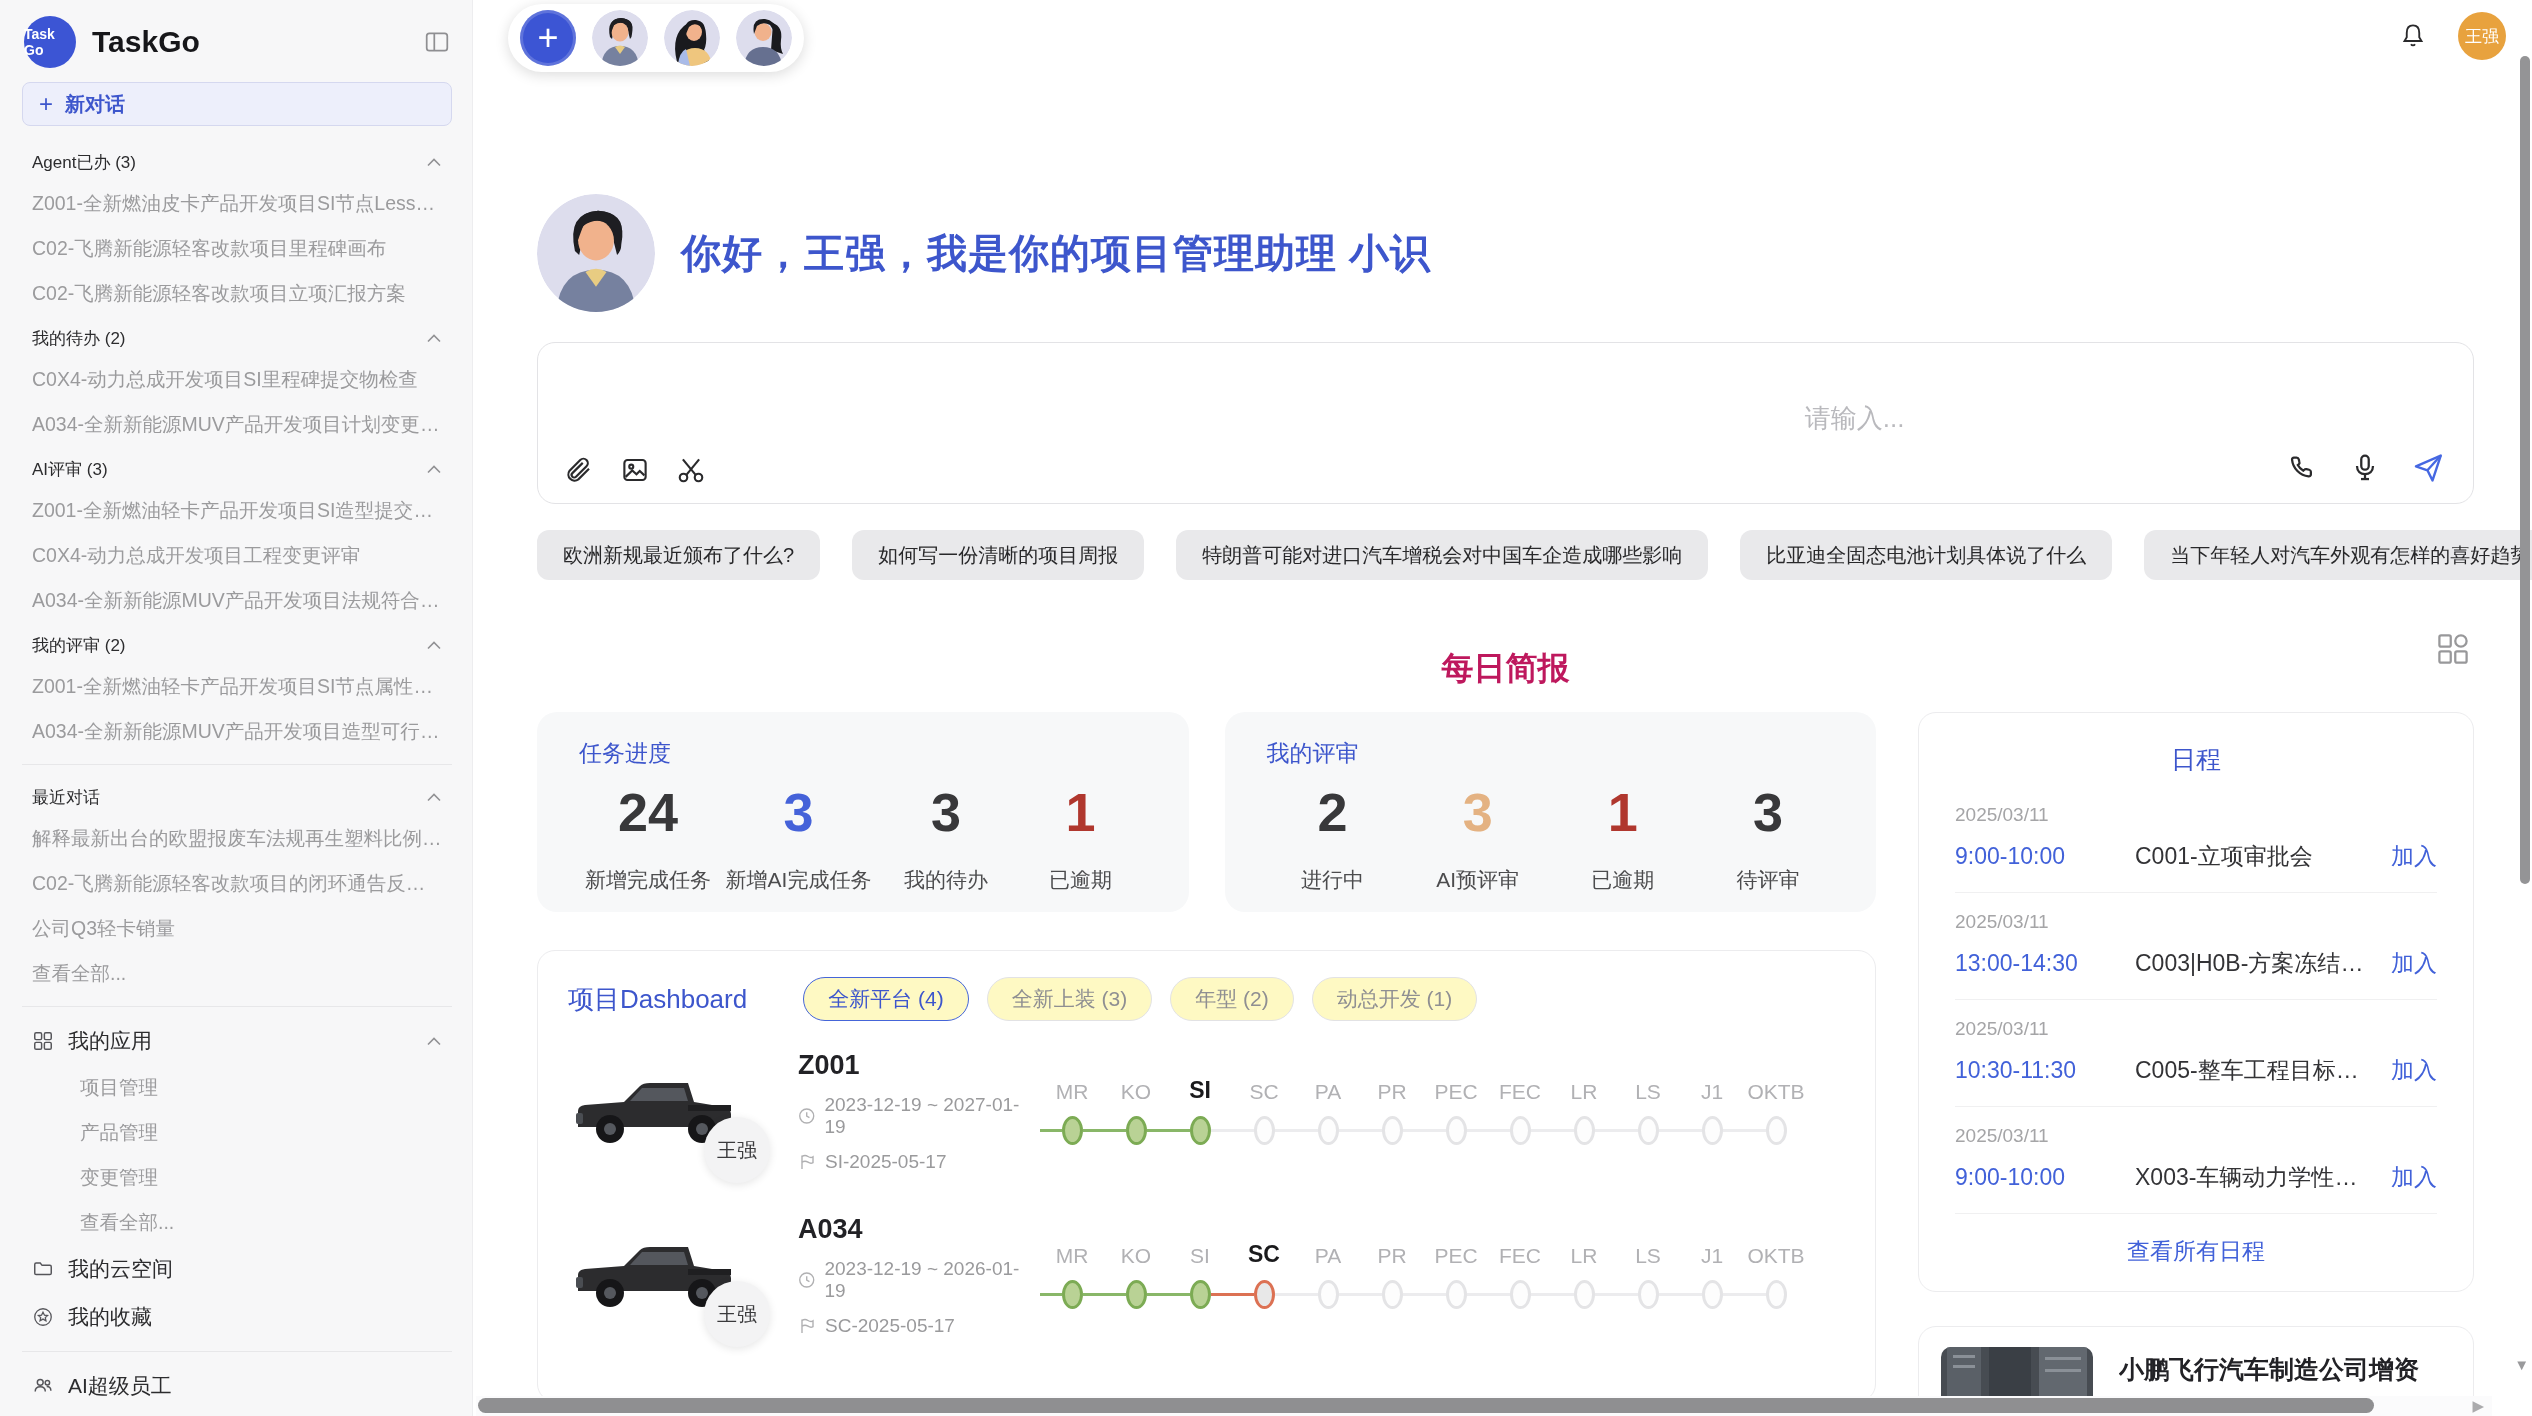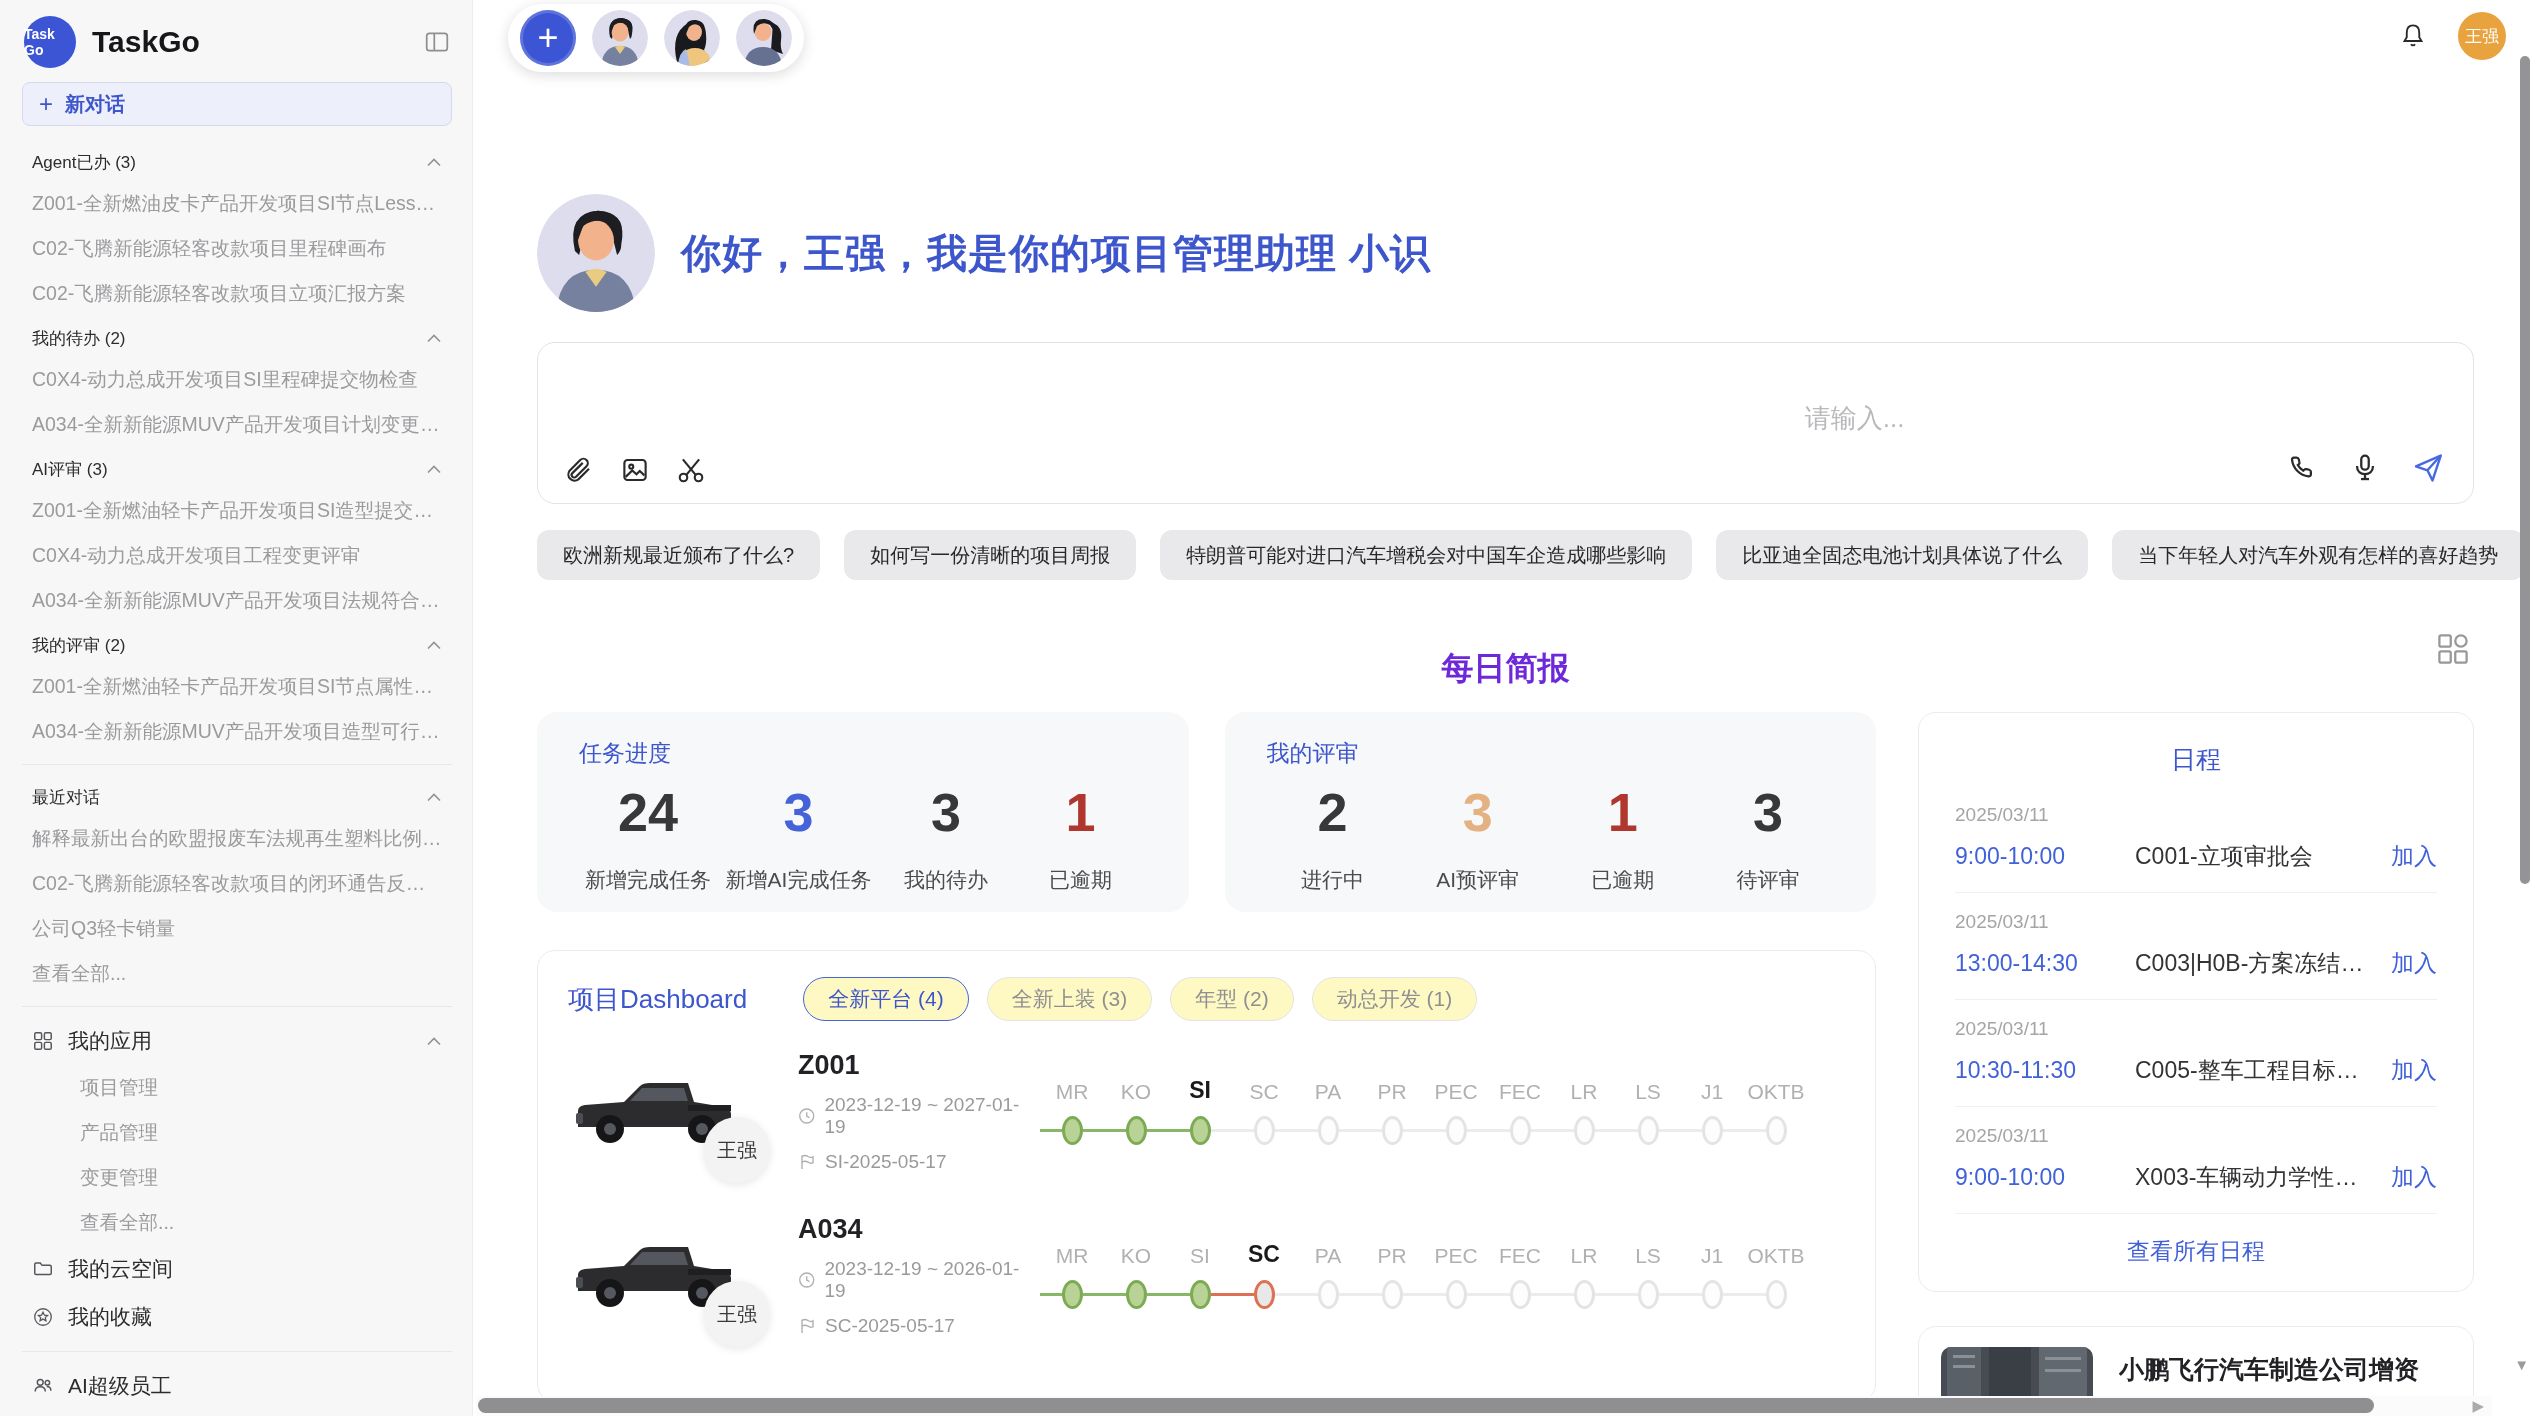--- a/index.html
+++ b/index.html
@@ -81,29 +81,29 @@
   .input-card textarea {
     position:absolute; left:12px; top:58px; width:70%; height:44px; border:none; outline:none;
     resize:none; font-family:inherit; font-size:26px; color:#333; background:transparent;text-align:right;
   }
   .input-card textarea::placeholder { color:#b9b9bd; }
   .input-tools-left { position:absolute; left:26px; bottom:18px; display:flex; gap:26px; align-items:center; }
   .input-tools-right { position:absolute; right:28px; bottom:18px; display:flex; gap:30px; align-items:center; }
   .tool-ic { color:#2a2a2c; cursor:pointer; }
   .send-ic { color:#4668e2; cursor:pointer; }
 
-  .chips { display:flex; gap:24px; margin-top:26px; }
+  .chips { display:flex; gap:32px; margin-top:26px; }
   .chip {
     background:#e9e9eb; border-radius:12px; height:50px; display:flex; align-items:center;
     padding:0 26px; font-size:20px; color:#28282a; white-space:nowrap; cursor:pointer;
   }
 
   .briefing-header { position:relative; margin-top:48px; height:44px;
     display:flex; align-items:center; justify-content:center; }
-  .briefing-title { font-size:32px; font-weight:700; color:#6d28d9;margin-top:37px; }
+  .briefing-title { font-size:32px; font-weight:700; color:#be185d;margin-top:37px; }
   .briefing-grid-icon { position:absolute; right:4px; top:4px; color:#98989a; cursor:pointer; }
 
   .columns { display:flex; gap:42px; margin-top:40px; align-items:flex-start; }
   .left-col { flex:1; min-width:0; }
   .right-col { width:556px; flex:none; }
 
   .stat-cards { display:flex; gap:36px; }
   .stat-card { flex:1; background:#f7f8f9; border-radius:20px; padding:26px 42px 30px; height:200px; }
   .stat-card-title { color:#3d56cc; font-size:23px; }
   .stats { display:flex; justify-content:space-between; margin-top:14px; text-align:center; padding:0 6px; }

